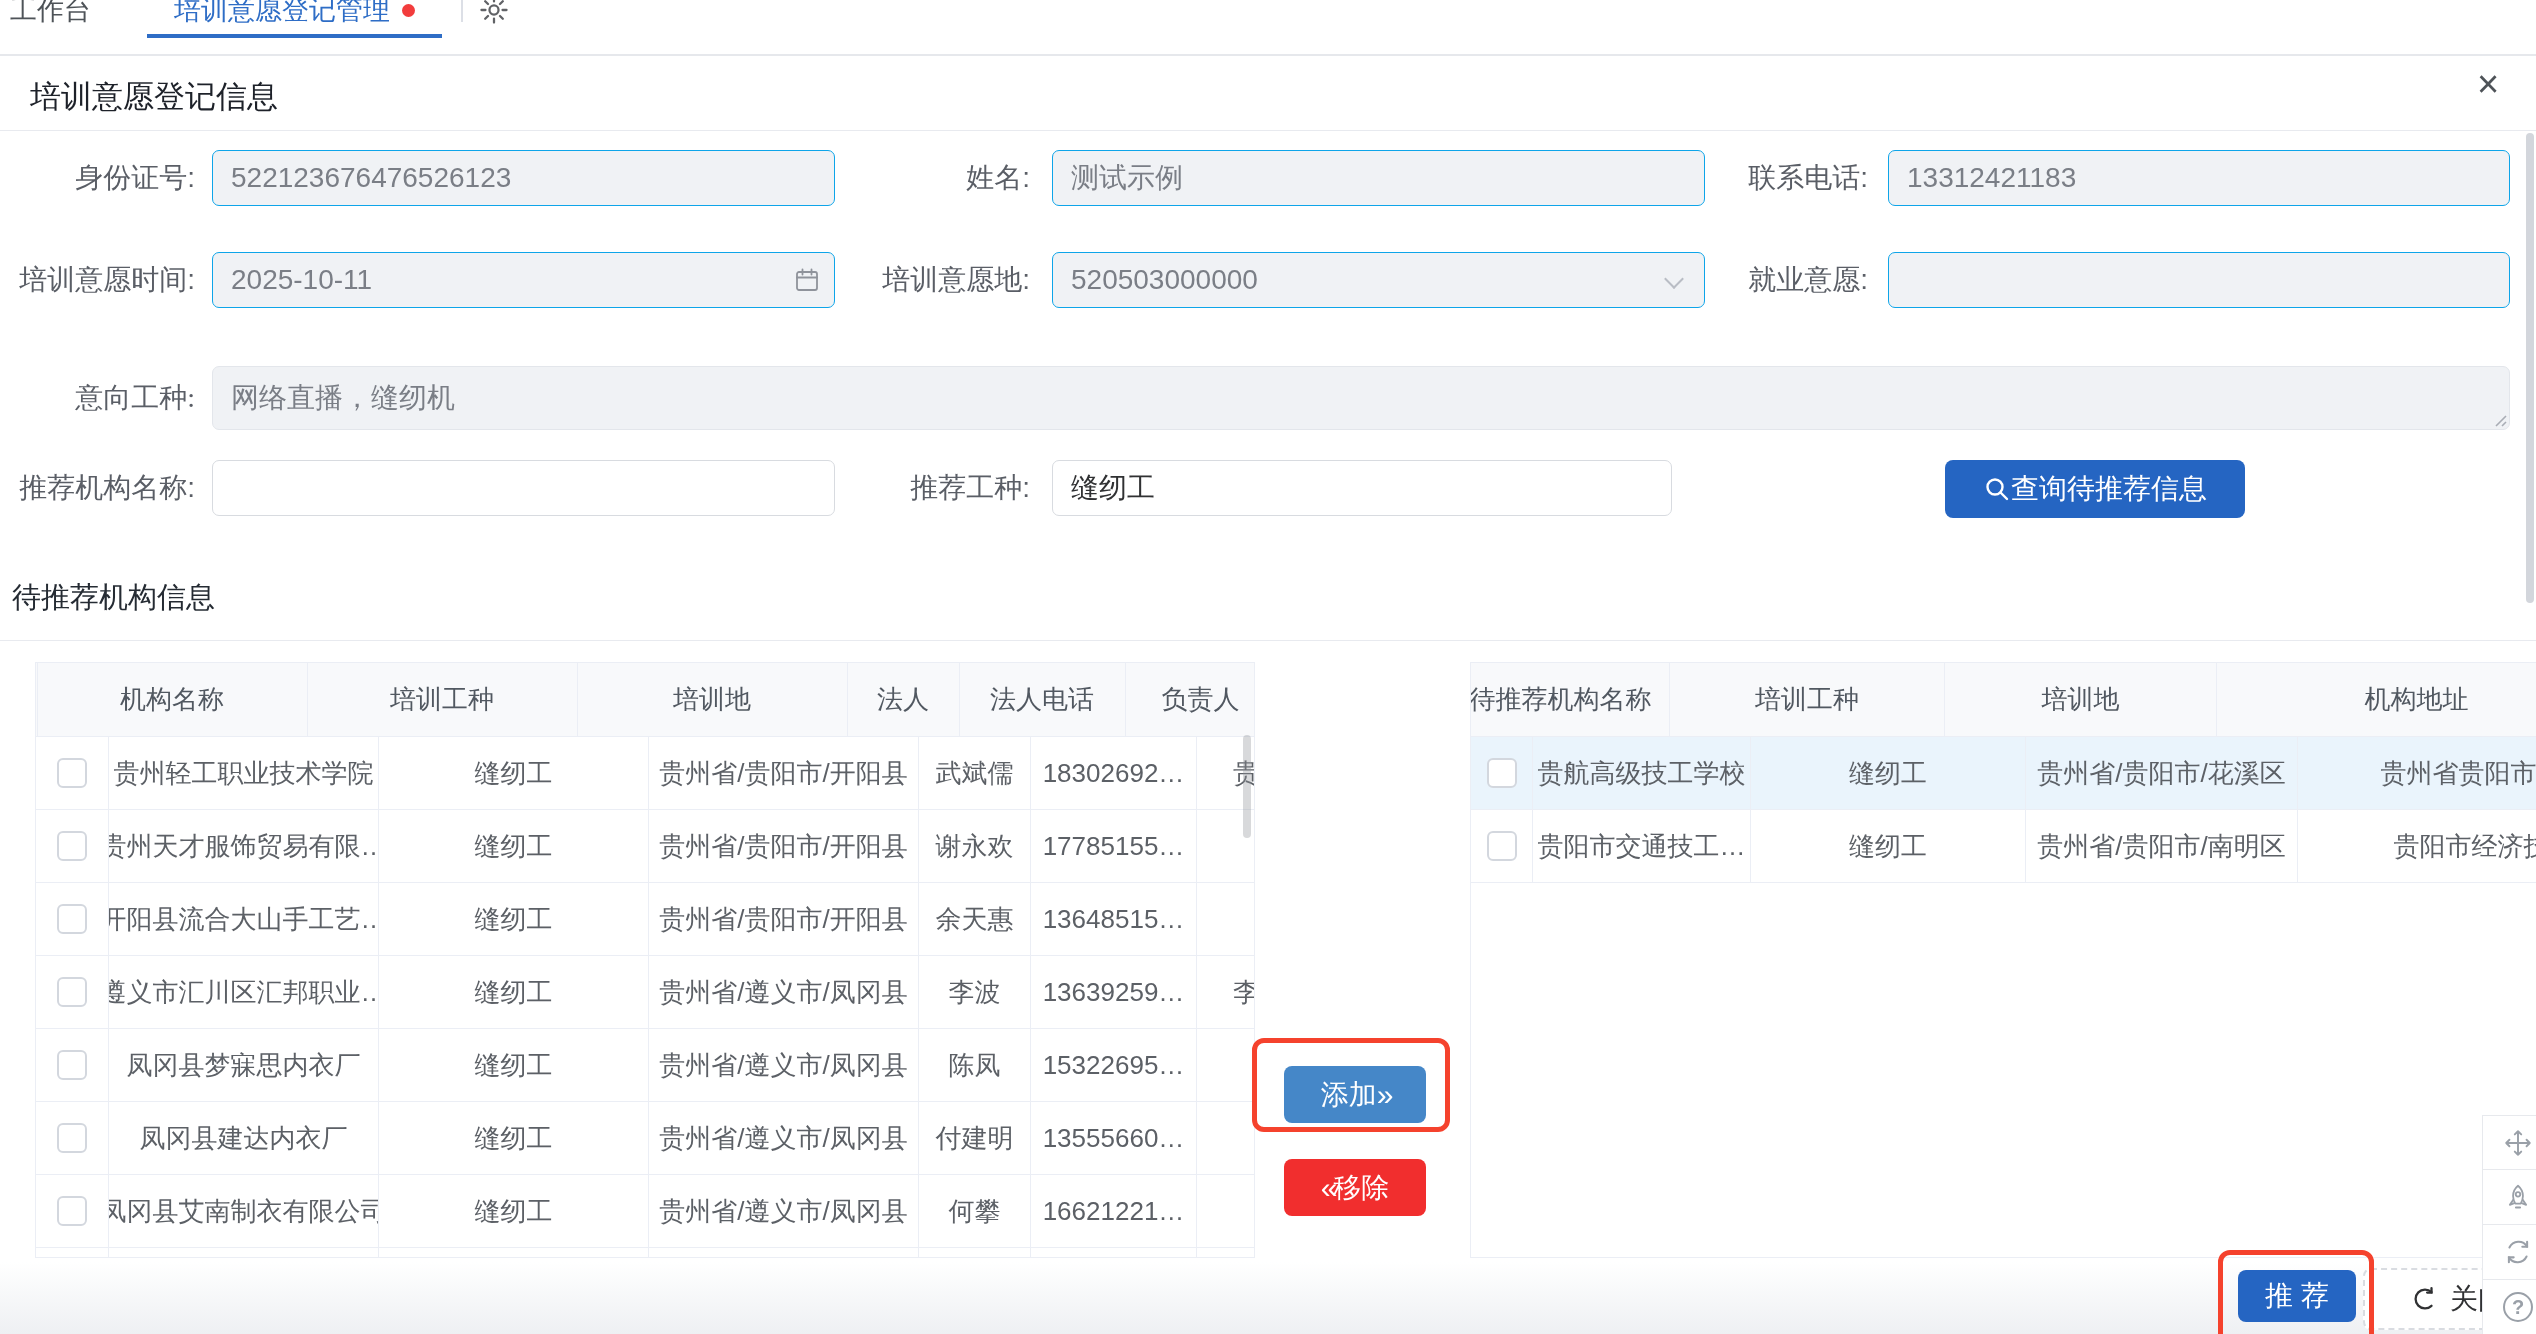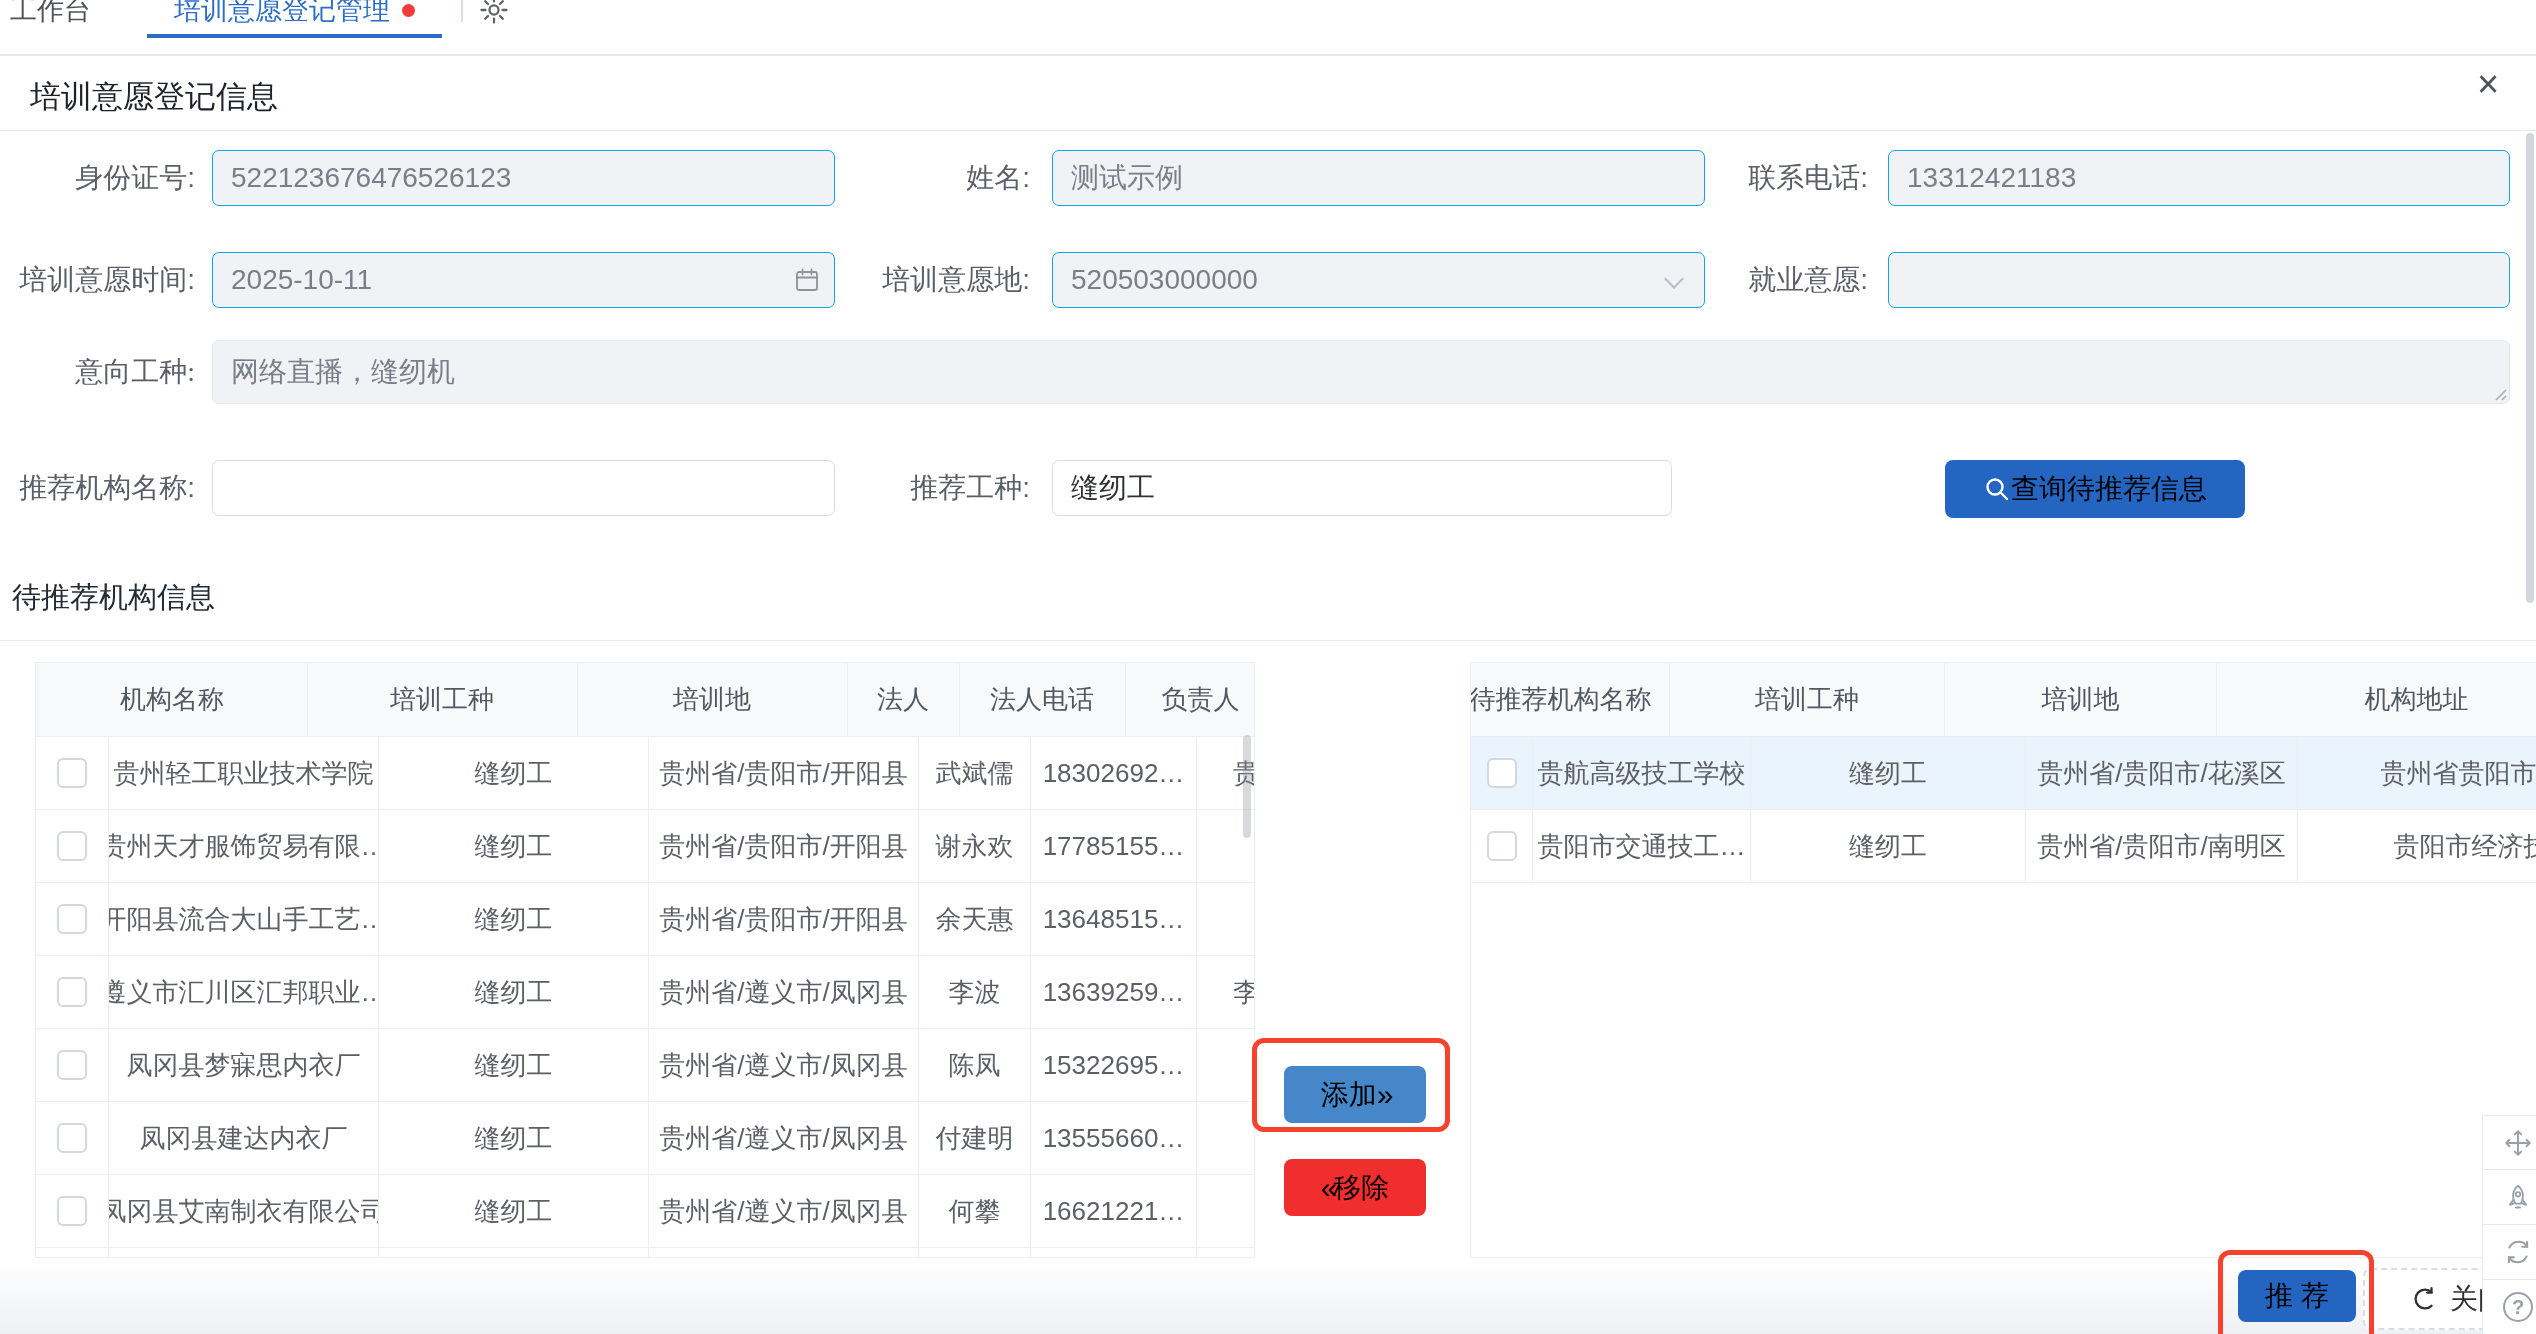--- a/index.html
+++ b/index.html
@@ -25,21 +25,21 @@
   .frow { position:absolute; left:0; width:2536px; }
   .flabel { position:absolute; height:56px; line-height:56px; text-align:right; padding-right:10px; font-size:28px; color:#5a5e66; white-space:nowrap; }
   .ctrl-wrap { position:absolute; height:56px; }
   .ctrl-wrap input { width:100%; height:56px; border-radius:7px; font-size:28px; padding:0 18px; outline:none; }
   .in-dis { background:#f0f2f5; border:1px solid #0ea5e9; color:#7a7e86; }
   .in-en  { background:#fff; border:1px solid #d8dbe0; color:#303133; }
   .cal-ico { position:absolute; right:14px; top:14px; width:28px; height:28px; pointer-events:none; }
   .chev { position:absolute; right:24px; top:20px; width:14px; height:14px; border-right:2.5px solid #b9bdc5; border-bottom:2.5px solid #b9bdc5; transform:rotate(45deg); }
   .txa { position:absolute; left:212px; top:0; width:2298px; height:64px; background:#f0f2f5; border:1px solid #e3e6eb; border-radius:7px; color:#7a7e86; font-size:28px; font-family:inherit; padding:12px 18px; resize:none; outline:none; }
   .resize-handle { position:absolute; left:2488px; top:42px; width:20px; height:20px; }
-  .btn { border:none; border-radius:8px; color:#000000; font-size:28px; display:flex; align-items:center; justify-content:center; gap:0; cursor:pointer; font-family:inherit; }
+  .btn { border:none; border-radius:8px; color:#ffffff; font-size:28px; display:flex; align-items:center; justify-content:center; gap:0; cursor:pointer; font-family:inherit; }
   .btn-query { position:absolute; left:1945px; top:0; width:300px; height:58px; background:#2565c2; }
 
   
   .section-title { position:absolute; left:12px; top:578px; font-size:29px; color:#252b33; font-weight:500; }
   .divider2 { position:absolute; left:0; top:640px; width:2536px; height:1px; background:#e8eaef; }
 
   
   .table { position:absolute; top:662px; background:#fff; overflow:hidden; font-size:26px; color:#5c6066; }
   .lt { left:35px; width:1220px; height:596px; border:1px solid #ebeef5; }
   .rt { left:1470px; width:1066px; height:596px; border:1px solid #ebeef5; border-right:none; }
@@ -127,21 +127,21 @@
     <div class="ctrl-wrap" style="left:1052px;width:653px;">
       <input class="in-dis" disabled="" value="520503000000" style="">
       <span class="chev"></span>
     </div>
     <div class="flabel" style="left:1660px;width:218px;">就业意愿:</div>
     <div class="ctrl-wrap" style="left:1888px;width:622px;">
       <input class="in-dis" disabled="" value="" style="">
     </div>
   </div>
 
-  <div class="frow" style="top:340px;height:56px;font-family:Liberation Serif, serif;">
+  <div class="frow" style="top:366px;height:56px;font-family:Liberation Serif, serif;">
     <div class="flabel" style="left:0;width:205px;line-height:64px;">意向工种:</div>
     <textarea class="txa" disabled="" style="">网络直播，缝纫机</textarea>
     <svg class="resize-handle" viewBox="0 0 20 20" stroke="#a9adb5" stroke-width="1.6">
       <path d="M18 8L8 18 M18 14l-4 4"></path>
     </svg>
   </div>
 
   <div class="frow" style="top:460px;height:58px;">
     <div class="flabel" style="left:-4px;width:209px;">推荐机构名称:</div>
     <div class="ctrl-wrap" style="left:212px;width:623px;">

